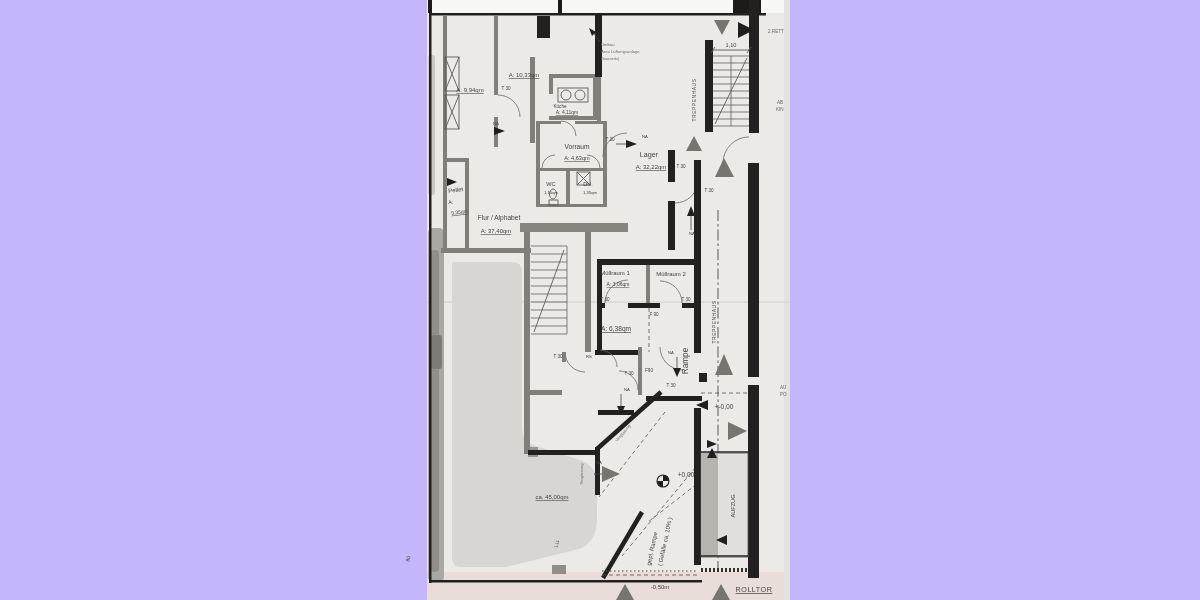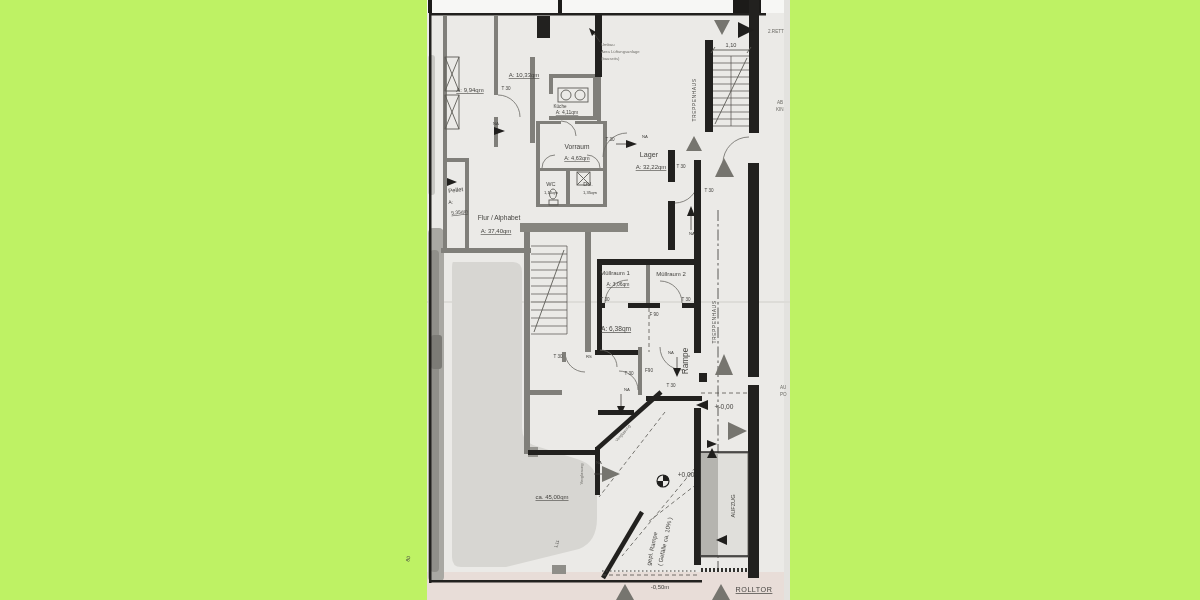--- a/index.html
+++ b/index.html
@@ -1,16 +1,16 @@
 <!DOCTYPE html>
 <html><head>
 <meta charset="utf-8">
 <style>
   html,body{margin:0;padding:0;background:#ffffff;}
-  #stage{position:relative;width:1200px;height:600px;background:#bef264;overflow:hidden;}
+  #stage{position:relative;width:1200px;height:600px;background:#c4b5fd;overflow:hidden;}
   svg{display:block;}
   text{font-family:"Liberation Sans",sans-serif;fill:#454440;}
   .t4{font-size:4.2px}.t45{font-size:4.6px}.t5{font-size:5px}.t55{font-size:5.6px}
   .t6{font-size:6px}.t65{font-size:6.6px}.t7{font-size:7.2px}.t8{font-size:8.2px}
   .mid{text-anchor:middle}
   .u{text-decoration:underline}
   .faint{fill:#706f6a}
   .edgefrag{fill:#6b6a65}
   .wallb{fill:#22211f}
   .wallg{fill:#807f7a}

